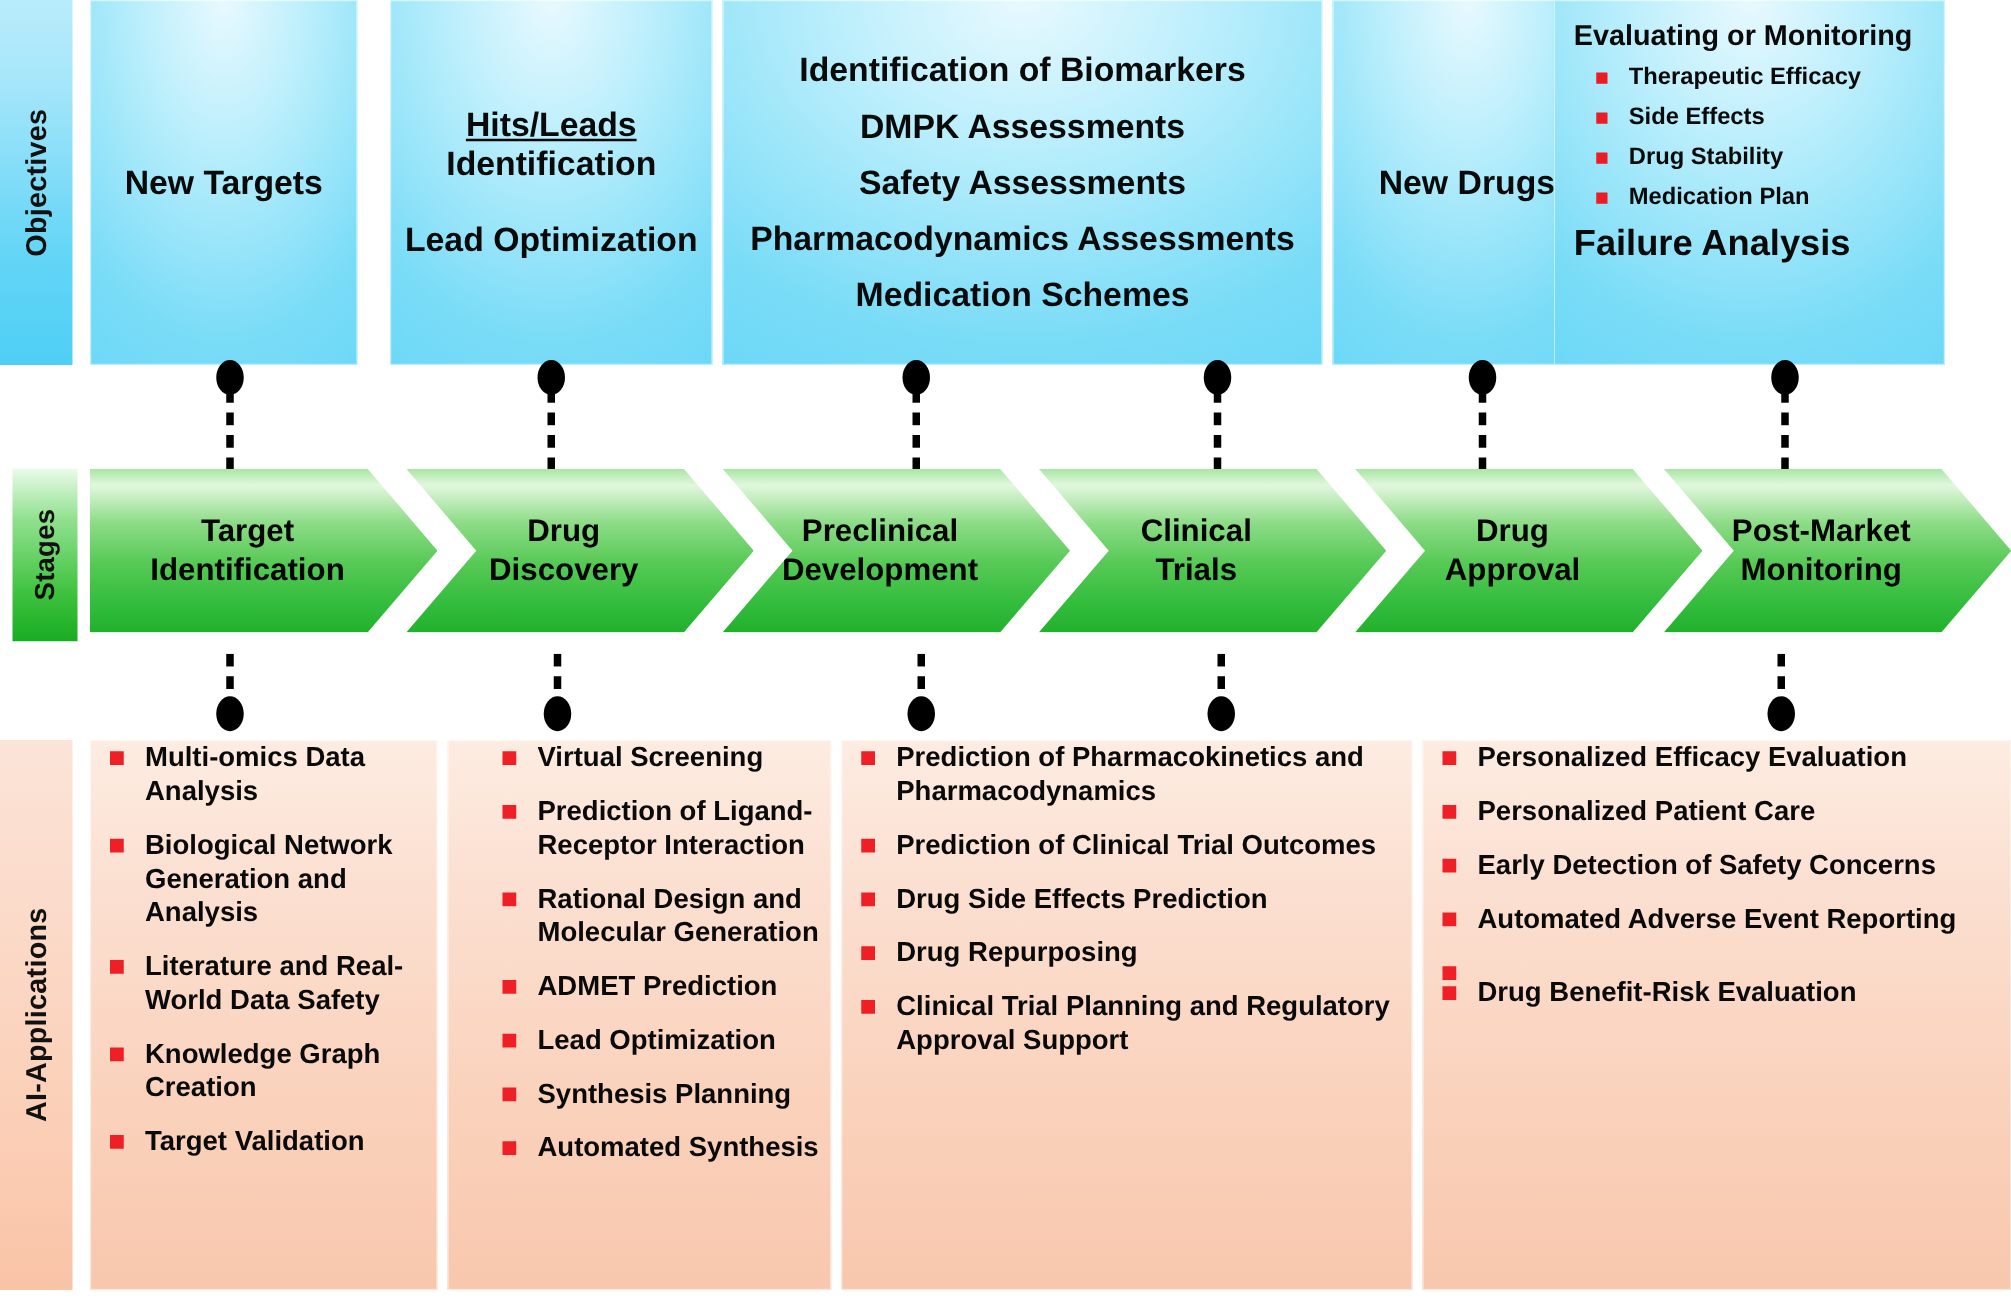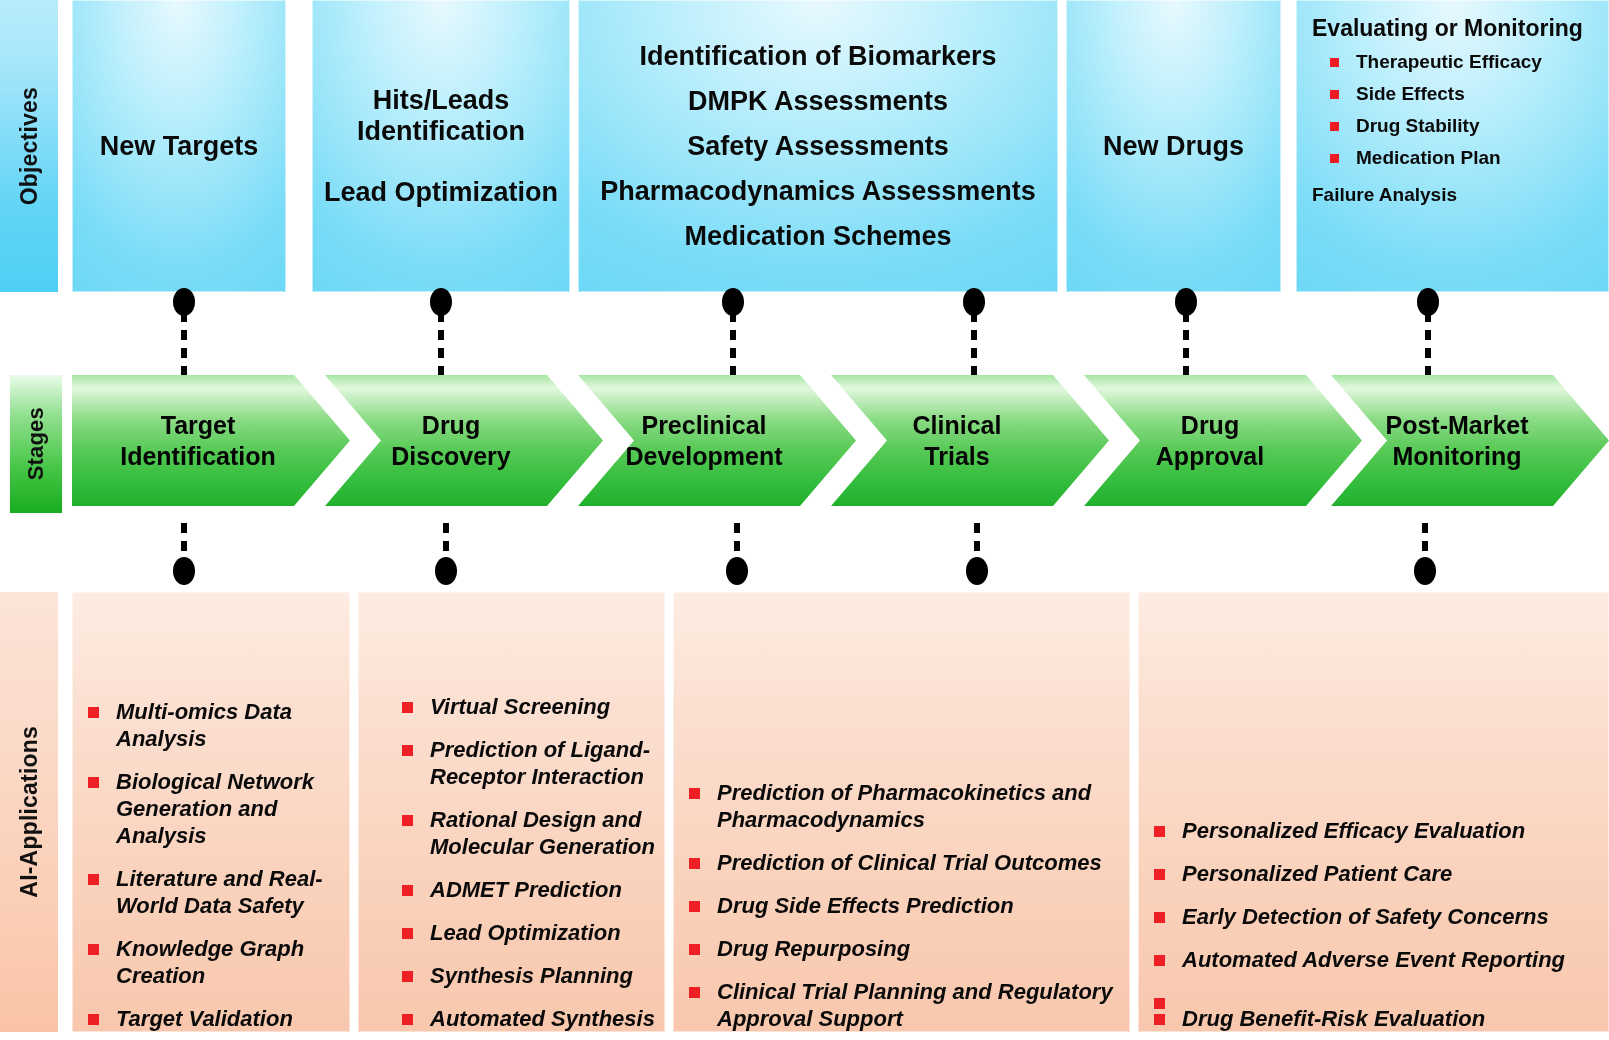--- a/index.html
+++ b/index.html
@@ -99,21 +99,21 @@
   }
   .obj-box.b6 ul li .bullet {
     position: absolute;
     left: 0;
     top: 7px;
     width: 9px;
     height: 9px;
     background: #ed1c24;
   }
   .obj-box.b6 .obj-foot {
-    font-size: 19px;
+    font-size: 29px;
     line-height: 28px;
     font-weight: bold;
     margin-top: 2px;
   }
 
   
   .connector {
     position: absolute;
     width: 0;
     height: 0;
@@ -167,22 +167,21 @@
 
   
   .ai-panel {
     position: absolute;
     top: 592px;
     height: 440px;
     background: linear-gradient(to bottom, #fdece2 0%, #fbdfd0 28%, #fad2bc 65%, #f8c7ad 100%);
     box-shadow: inset 0 0 0 1px rgba(255,255,255,0.5);
     box-sizing: border-box;
     display: flex;
-    align-items: flex-end;
-    font-style: italic;
+    align-items: flex-start;
   }
   .ai-panel ul {
     list-style: none;
     margin: 0;
     padding: 0 10px 0 14px;
     width: 100%;
   }
   .ai-panel ul li {
     position: relative;
     font-weight: bold;
@@ -208,38 +207,38 @@
 
   <div class="side-label blue">
     <span>Objectives</span>
   </div>
 
   <div class="obj-box" style="left:72px;  width:214px;justify-content:center;">
     <div class="obj-line">New Targets</div>
   </div>
 
   <div class="obj-box multi" style="left:312px; width:258px;">
-    <div class="obj-line" style="margin-bottom:0;">Hits/Leads</div>
+    <div class="obj-line" style="margin-bottom:0;text-decoration:underline;">Hits/Leads</div>
     <div class="obj-line gap-below" style="margin-bottom:30px;">Identification</div>
     <div class="obj-line" style="margin-bottom:0;">Lead Optimization</div>
   </div>
 
   <div class="obj-box multi" style="left:578px; width:480px;">
     <div class="obj-line">Identification of Biomarkers</div>
     <div class="obj-line">DMPK Assessments</div>
     <div class="obj-line">Safety Assessments</div>
     <div class="obj-line">Pharmacodynamics Assessments</div>
     <div class="obj-line">Medication Schemes</div>
   </div>
 
   <div class="obj-box" style="left:1066px; width:215px;">
     <div class="obj-line">New Drugs</div>
   </div>
 
-  <div class="obj-box b6" style="left:1296px; width:313px;">
+  <div class="obj-box b6" style="left:1243px; width:313px;">
     <div class="obj-head">Evaluating or Monitoring</div>
     <ul>
       <li><span class="bullet"></span><span>Therapeutic Efficacy</span></li>
       <li><span class="bullet"></span><span>Side Effects</span></li>
       <li><span class="bullet"></span><span>Drug Stability</span></li>
       <li><span class="bullet"></span><span>Medication Plan</span></li>
     </ul>
     <div class="obj-foot">Failure Analysis</div>
   </div>
 

